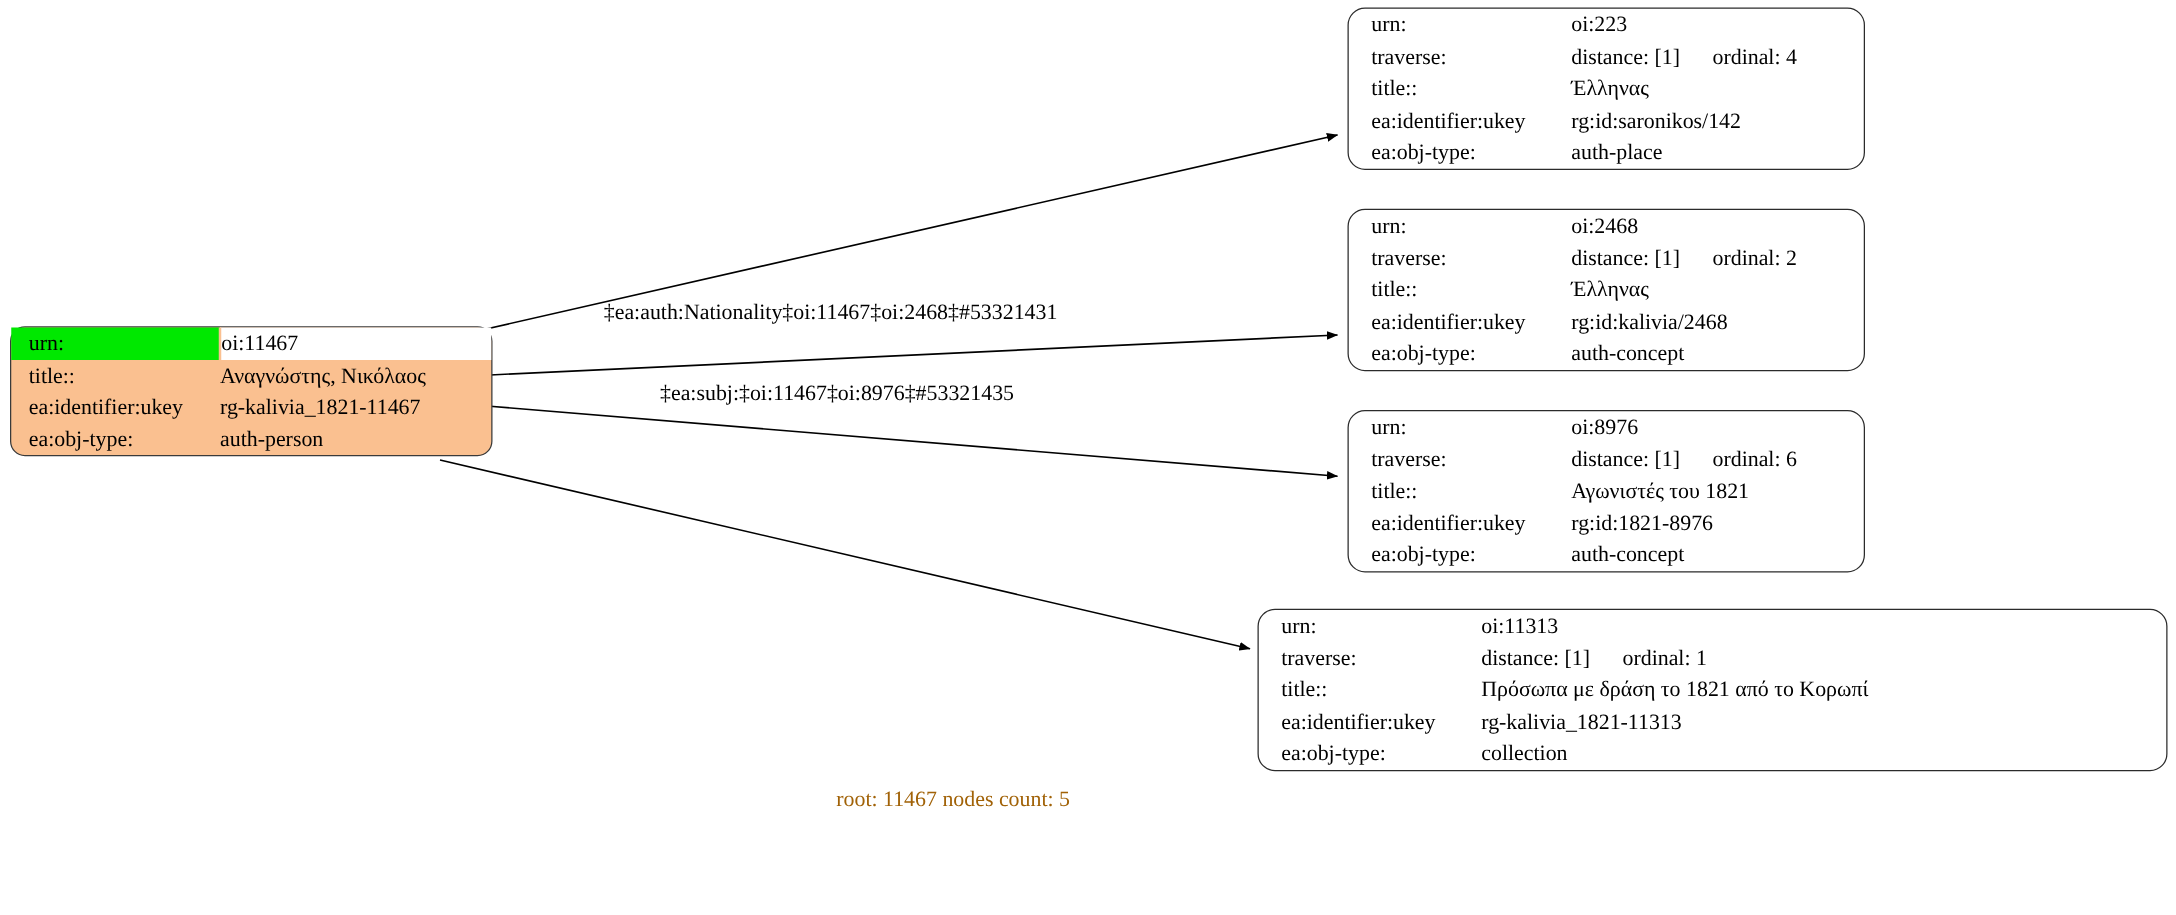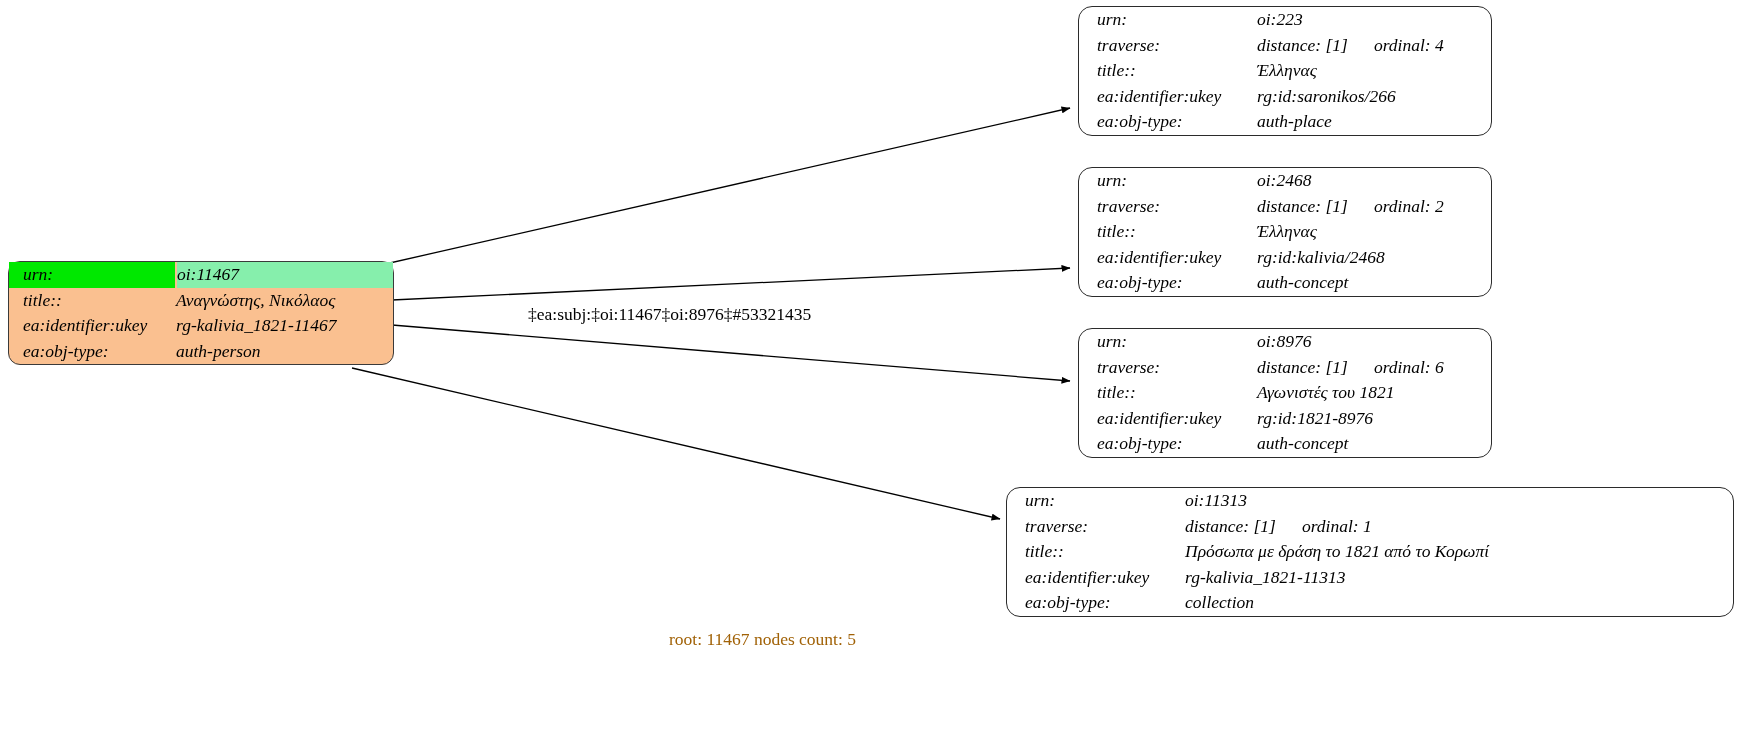--- a/index.html
+++ b/index.html
@@ -34,21 +34,20 @@
   }
   .node.root {
     background: #fac090;
     border-color: #3a3a3a;
     border-radius: 12px;
   }
   .rows {
     display: table;
     border-collapse: collapse;
     width: 100%;
-    font-style: italic;
   }
   .row {
     display: table-row;
   }
   .cell-key, .cell-val {
     display: table-cell;
     white-space: nowrap;
     font-size: 17.5px;
     line-height: 25.5px;
     vertical-align: middle;
@@ -59,21 +58,21 @@
     padding-left: 14px;
     width: 152px;
   }
   .node.root .cell-val {
     padding-right: 12px;
   }
   .node.root .row.hl .cell-key {
     background: #00e800;
   }
   .node.root .row.hl .cell-val {
-    background: #86efac;
+    background: #ffffff;
   }
   .node.root .row.hl .cell-key {
     border-right: 2px solid #fac090;
   }
   
   .node.target .cell-key {
     padding-left: 18px;
     width: 160px;
   }
   .node.target .cell-val {
@@ -153,21 +152,21 @@
       <div class="row">
         <span class="cell-key">traverse:</span>
         <span class="cell-val"><span class="dist-ord">distance: [1]</span><span class="ord">ordinal: 4</span></span>
       </div>
       <div class="row">
         <span class="cell-key">title::</span>
         <span class="cell-val">Έλληνας</span>
       </div>
       <div class="row">
         <span class="cell-key">ea:identifier:ukey</span>
-        <span class="cell-val">rg:id:saronikos/266</span>
+        <span class="cell-val">rg:id:saronikos/142</span>
       </div>
       <div class="row">
         <span class="cell-key">ea:obj-type:</span>
         <span class="cell-val">auth-place</span>
       </div>
     </div>
   </div>
 
   <div class="node target" style="left:1078px; top:167px; width:414px;">
     <div class="rows">
@@ -237,17 +236,18 @@
         <span class="cell-key">ea:identifier:ukey</span>
         <span class="cell-val">rg-kalivia_1821-11313</span>
       </div>
       <div class="row">
         <span class="cell-key">ea:obj-type:</span>
         <span class="cell-val">collection</span>
       </div>
     </div>
   </div>
 
+  <div class="edge-label" style="left:483px; top:239px;">‡ea:auth:Nationality‡oi:11467‡oi:2468‡#53321431</div>
   <div class="edge-label" style="left:528px; top:304px;">‡ea:subj:‡oi:11467‡oi:8976‡#53321435</div>
 
   <div class="caption" style="left:669px; top:629px;">root: 11467 nodes count: 5</div>
 
 </div>
 
 </body></html>

